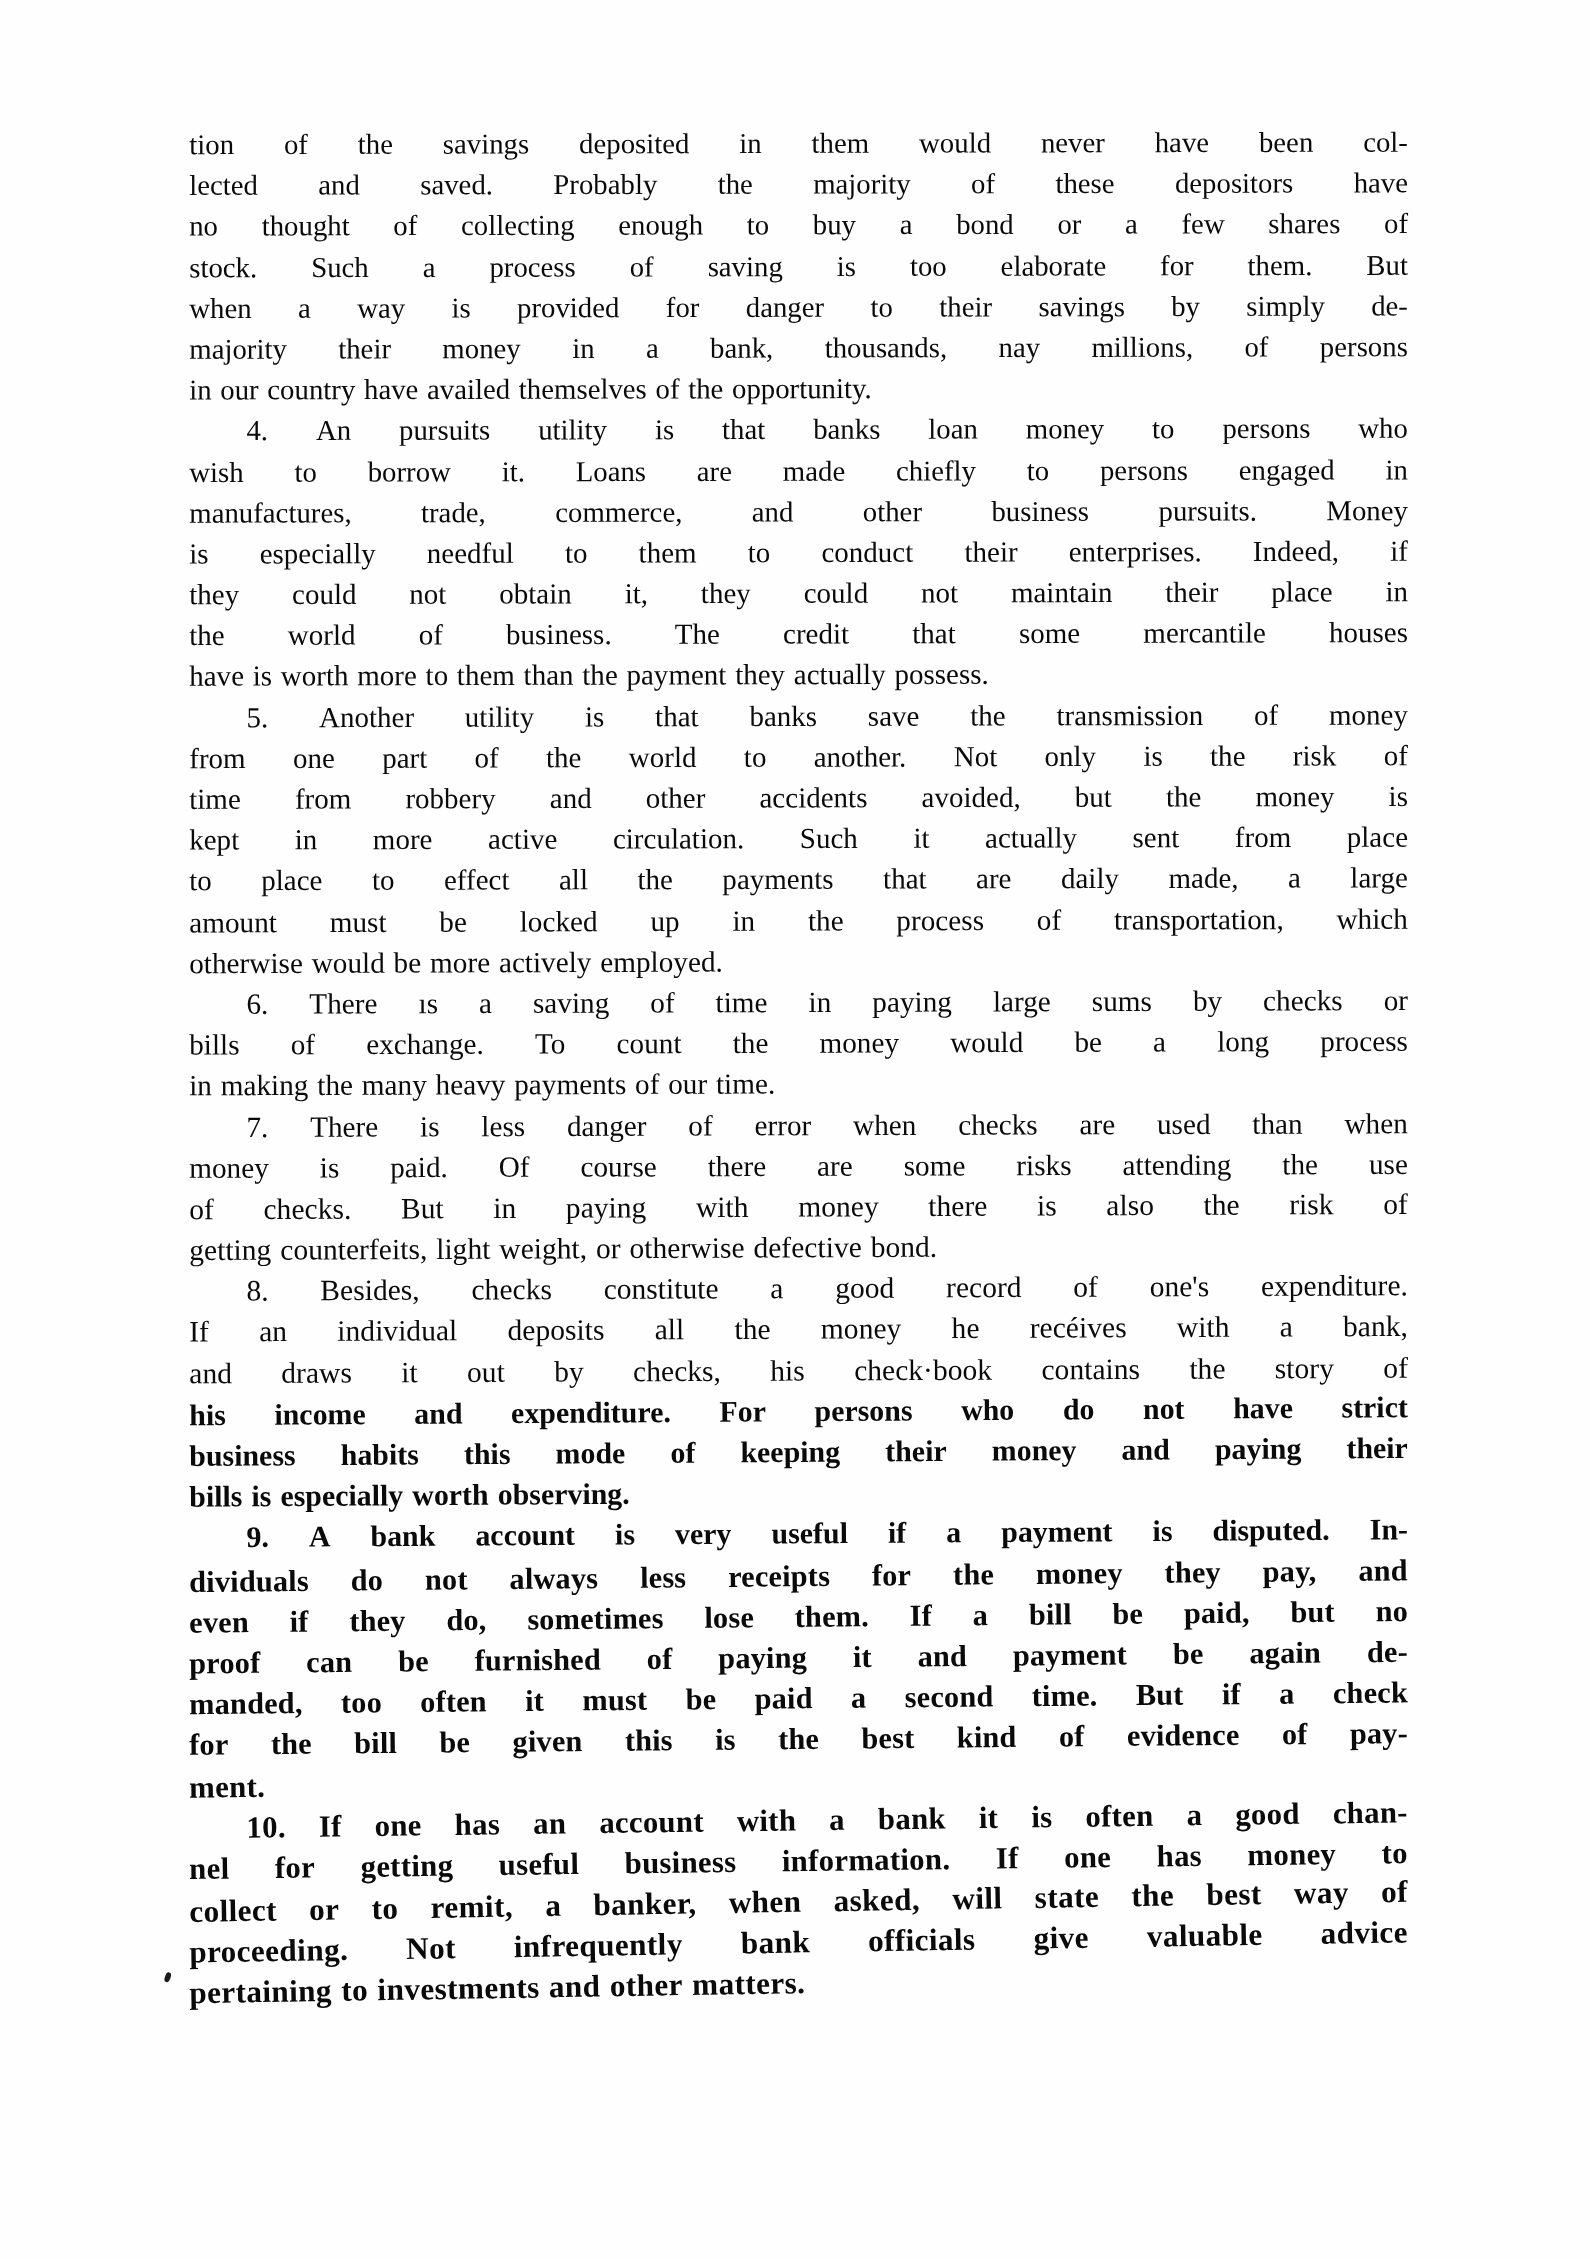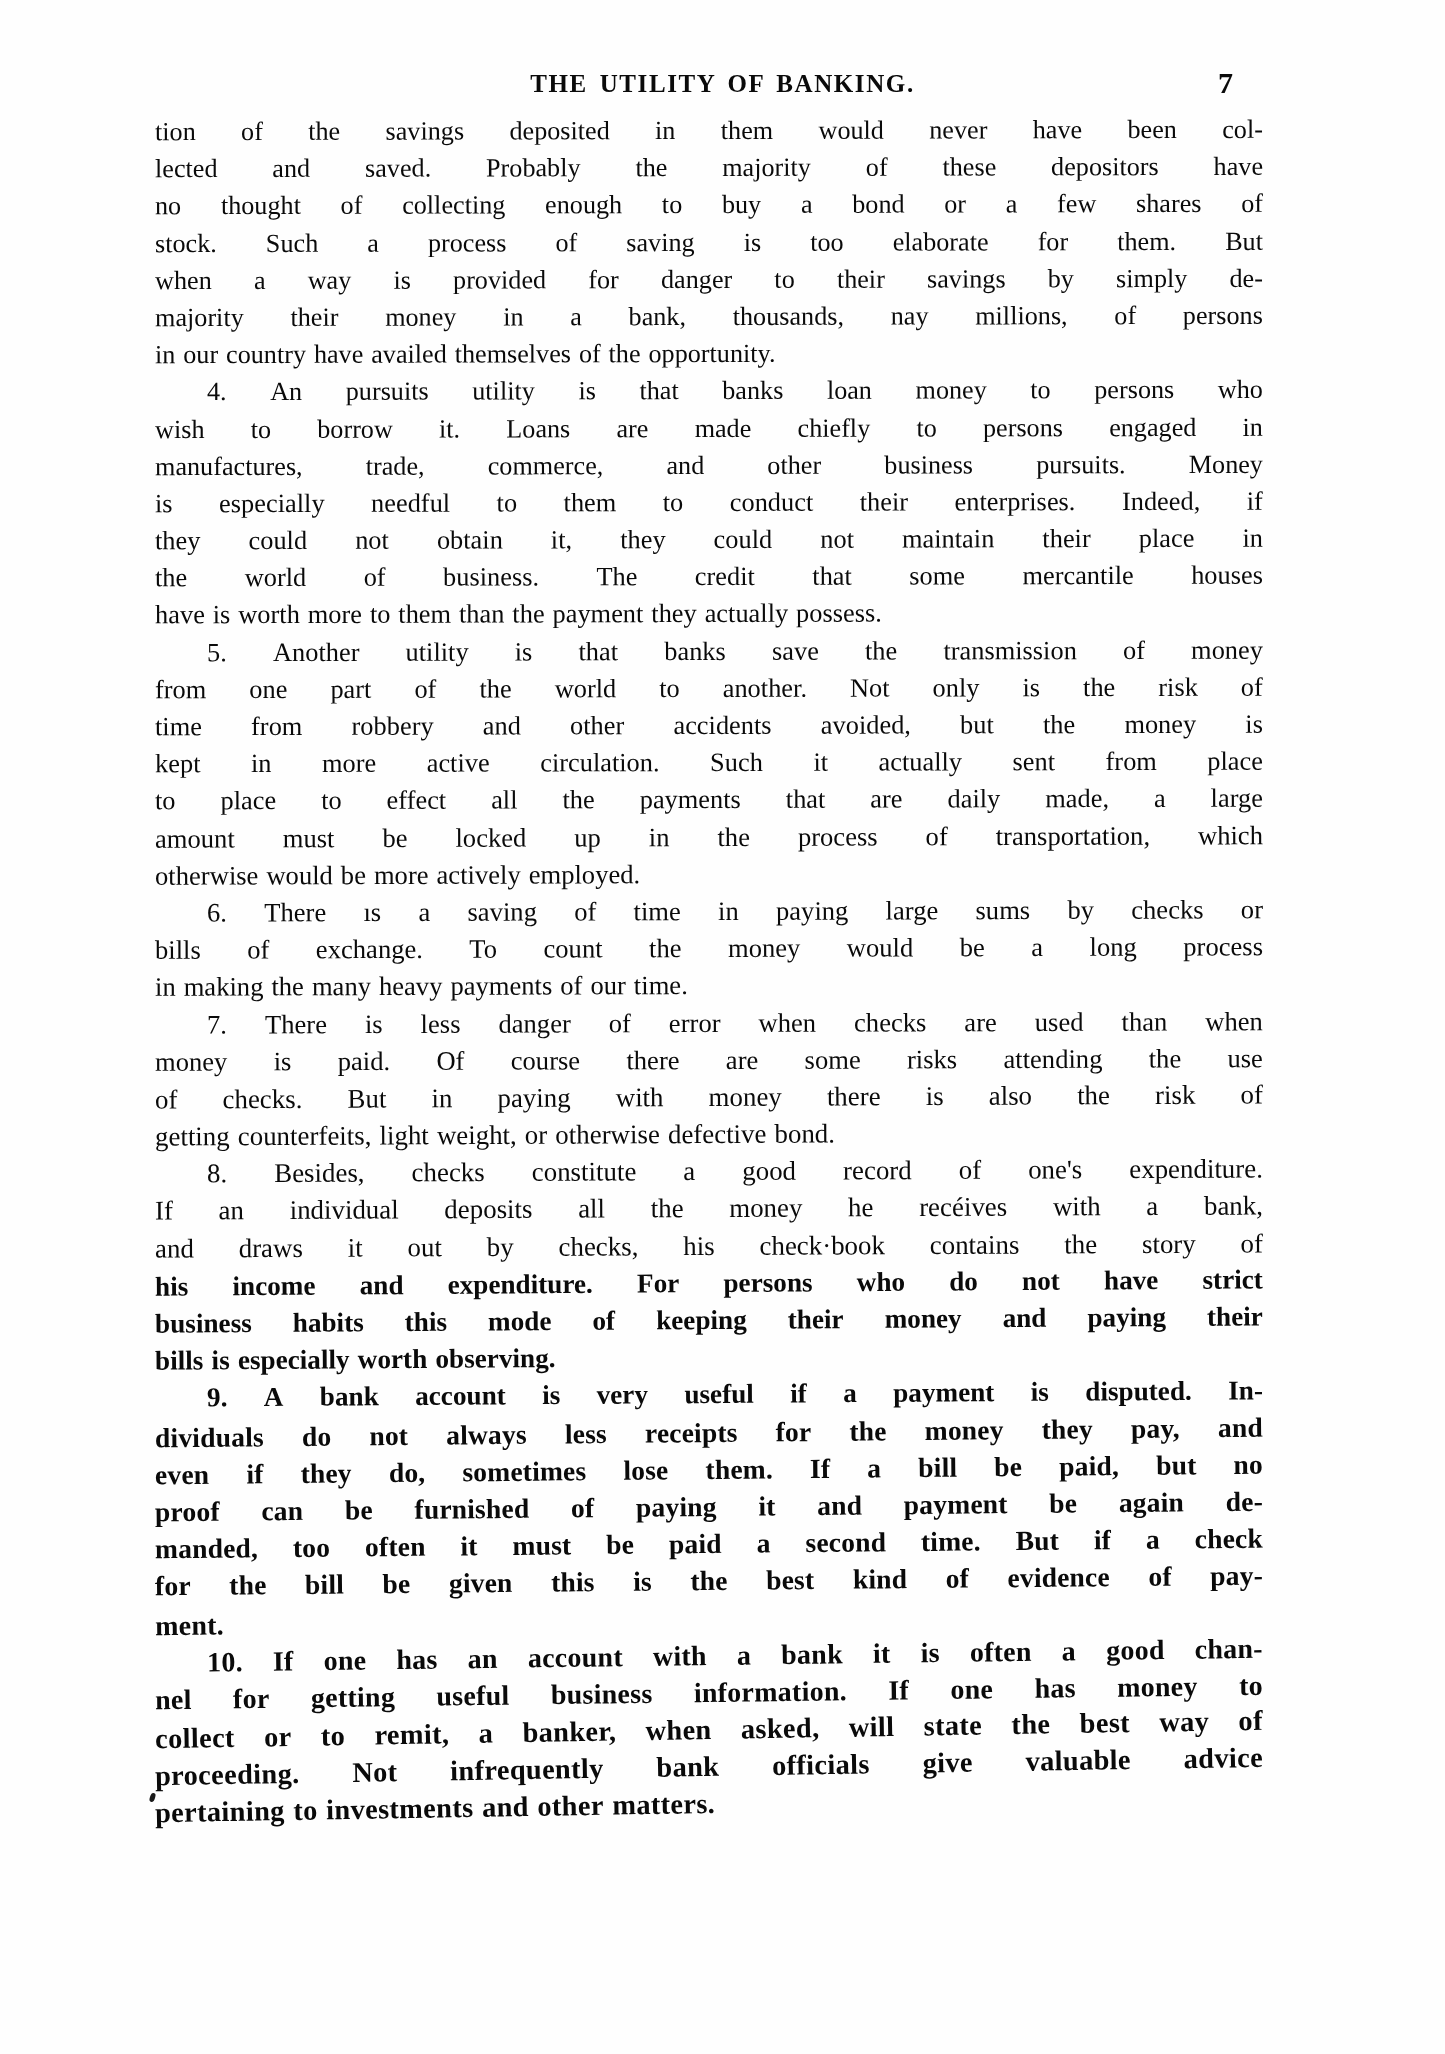--- a/index.html
+++ b/index.html
@@ -47,21 +47,21 @@
     top: -4px;
     font-size: 30px;
     font-weight: 700;
     font-family: "Liberation Serif", serif;
   }
 
   
   .textblock {
     position: absolute;
     top: 112px;
-    left: 155px;
+    left: 172px;
     width: 1108px;
   }
 
   
   .ln {
     display: flex;
     justify-content: space-between;
     white-space: pre;
     height: 37.2px;
     line-height: 37.2px;
@@ -96,24 +96,20 @@
     background: #1a1a1a;
     transform: rotate(18deg);
     border-radius: 40%;
   }
 </style>
 </head>
 <body>
 
 <div class="page">
 
-  <div class="running-head">
-    <div class="rh-title">THE UTILITY OF BANKING.</div>
-    <div class="rh-folio">7</div>
-  </div>
 
   <div class="textblock" id="textblock">
       <div>
         <div class="ln z1"><span>tion</span><span>of</span><span>the</span><span>savings</span><span>deposited</span><span>in</span><span>them</span><span>would</span><span>never</span><span>have</span><span>been</span><span>col-</span></div>
         <div class="ln z1"><span>lected</span><span>and</span><span>saved.</span><span>Probably</span><span>the</span><span>majority</span><span>of</span><span>these</span><span>depositors</span><span>have</span></div>
         <div class="ln z1"><span>no</span><span>thought</span><span>of</span><span>collecting</span><span>enough</span><span>to</span><span>buy</span><span>a</span><span>bond</span><span>or</span><span>a</span><span>few</span><span>shares</span><span>of</span></div>
         <div class="ln z1"><span>stock.</span><span>Such</span><span>a</span><span>process</span><span>of</span><span>saving</span><span>is</span><span>too</span><span>elaborate</span><span>for</span><span>them.</span><span>But</span></div>
         <div class="ln z1"><span>when</span><span>a</span><span>way</span><span>is</span><span>provided</span><span>for</span><span>danger</span><span>to</span><span>their</span><span>savings</span><span>by</span><span>simply</span><span>de-</span></div>
         <div class="ln z1"><span>majority</span><span>their</span><span>money</span><span>in</span><span>a</span><span>bank,</span><span>thousands,</span><span>nay</span><span>millions,</span><span>of</span><span>persons</span></div>
         <div class="ln last z1"><span>in</span><span>our</span><span>country</span><span>have</span><span>availed</span><span>themselves</span><span>of</span><span>the</span><span>opportunity.</span></div>

